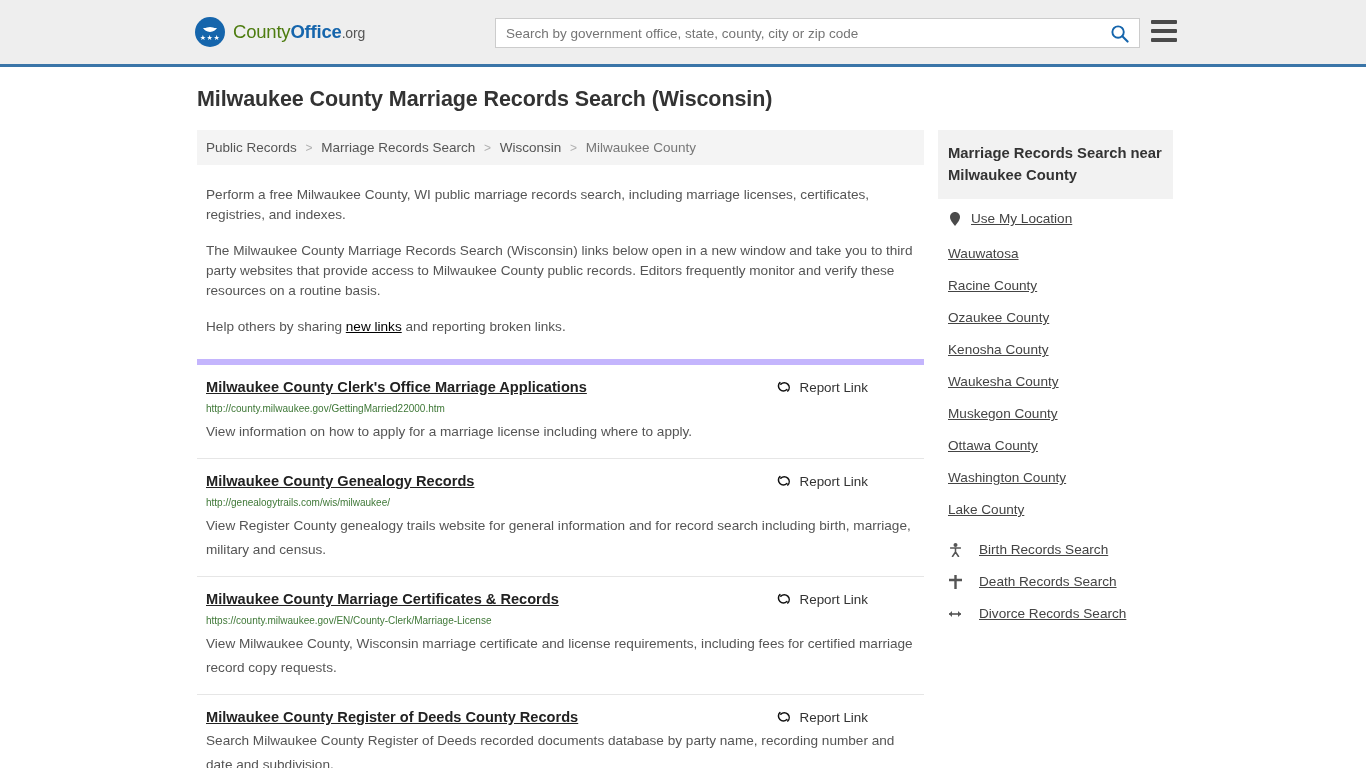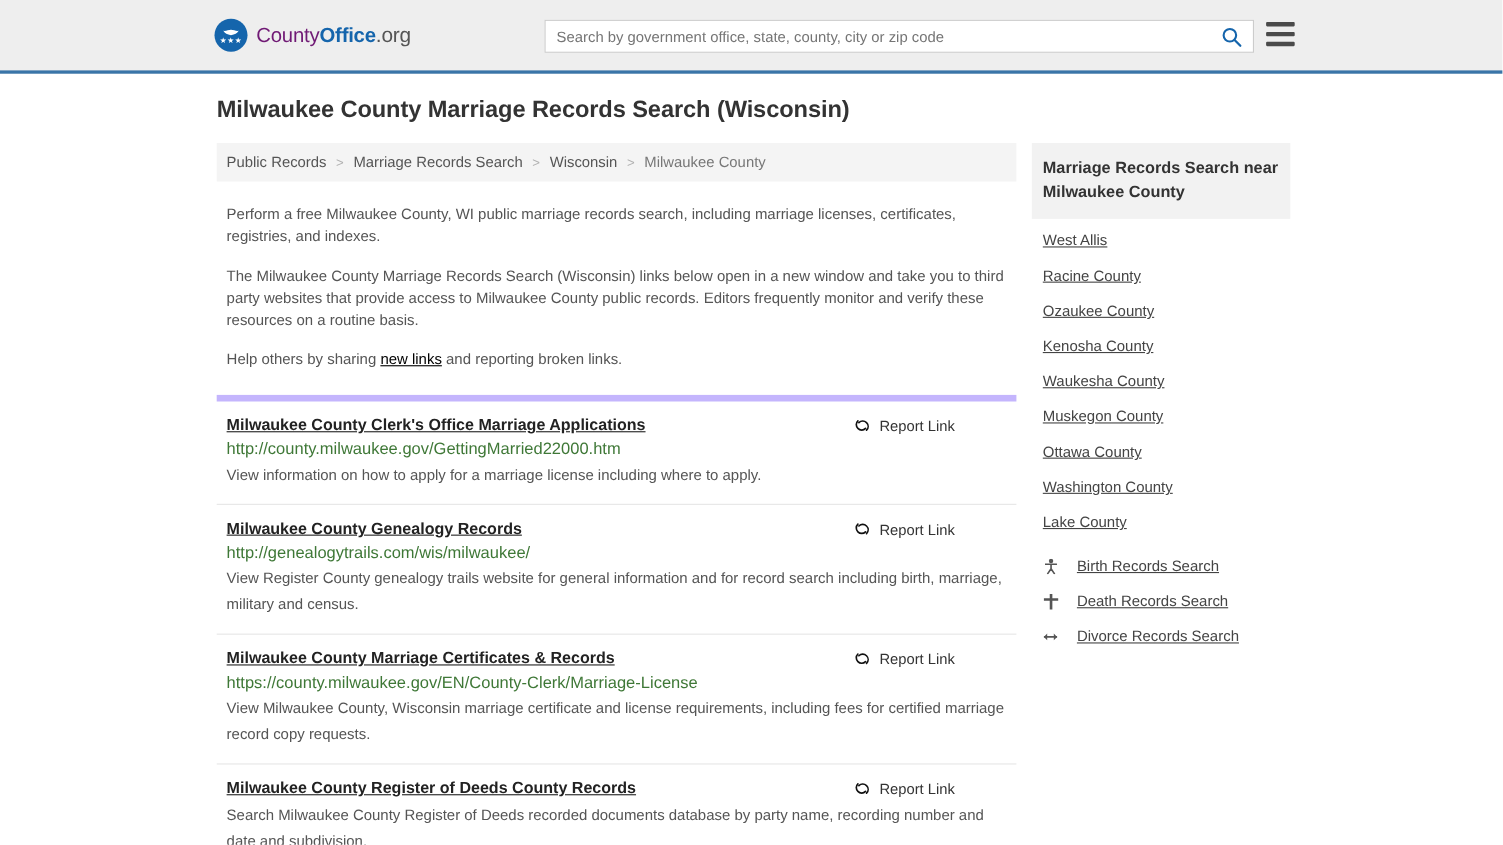--- a/index.html
+++ b/index.html
@@ -53,22 +53,22 @@
     line-height: 6px;
     letter-spacing: 0.5px;
   }
   .brand-text {
     font-size: 18.5px;
     color: #3b3b3b;
     letter-spacing: -0.2px;
     white-space: nowrap;
   }
   .brand-text .bold-blue { color: #1565ac; font-weight: bold; }
-  .brand-text .county { color: #701a75; }
-  .brand-text .org { color: #555; font-size: 19px; }
+  .brand-text .county { color: #4d7c0f; }
+  .brand-text .org { color: #555; font-size: 14px; }
 
   .search-wrap {
     position: absolute;
     left: 495px;
     top: 18px;
     width: 645px;
     height: 30px;
     background: #ffffff;
     border: 1px solid #cccccc;
     display: flex;
@@ -195,21 +195,21 @@
     align-items: center;
     gap: 8px;
     color: #333333;
     font-size: 13.4px;
     white-space: nowrap;
     cursor: pointer;
     padding-right: 47px;
     margin-top: 1px;
   }
   .result-url {
-    font-size: 15px;
+    font-size: 10px;
     color: #3f7837;
     margin-top: 4px;
     line-height: 17px;
   }
   .result-desc {
     font-size: 13.6px;
     color: #555555;
     margin-top: 3px;
     line-height: 24px;
   }
@@ -363,23 +363,33 @@
             <div class="result-desc">Search Milwaukee County Register of Deeds recorded documents database by party name, recording number and date and subdivision.</div>
           </div>
         </div>
 
     </div>
 
     <div class="side-col">
 
       <div class="side-box">
         <div class="side-head">Marriage Records Search near Milwaukee County</div>
+        <ul class="side-list locations">
+          <li>
+            <span class="icon-slot">
+              <svg width="10" height="14" viewBox="0 0 10 14">
+                <path d="M5 0 C2.2 0 0 2.2 0 5 C0 8.6 5 14 5 14 C5 14 10 8.6 10 5 C10 2.2 7.8 0 5 0 Z" fill="#4a4a4a"></path>
+              </svg>
+            </span>
+            <a href="#">Use My Location</a>
+          </li>
+        </ul>
         <ul class="side-list locations" id="location-list">
             <li>
-              <a href="#">West Allis</a>
+              <a href="#">Wauwatosa</a>
             </li>
             <li>
               <a href="#">Racine County</a>
             </li>
             <li>
               <a href="#">Ozaukee County</a>
             </li>
             <li>
               <a href="#">Kenosha County</a>
             </li>

